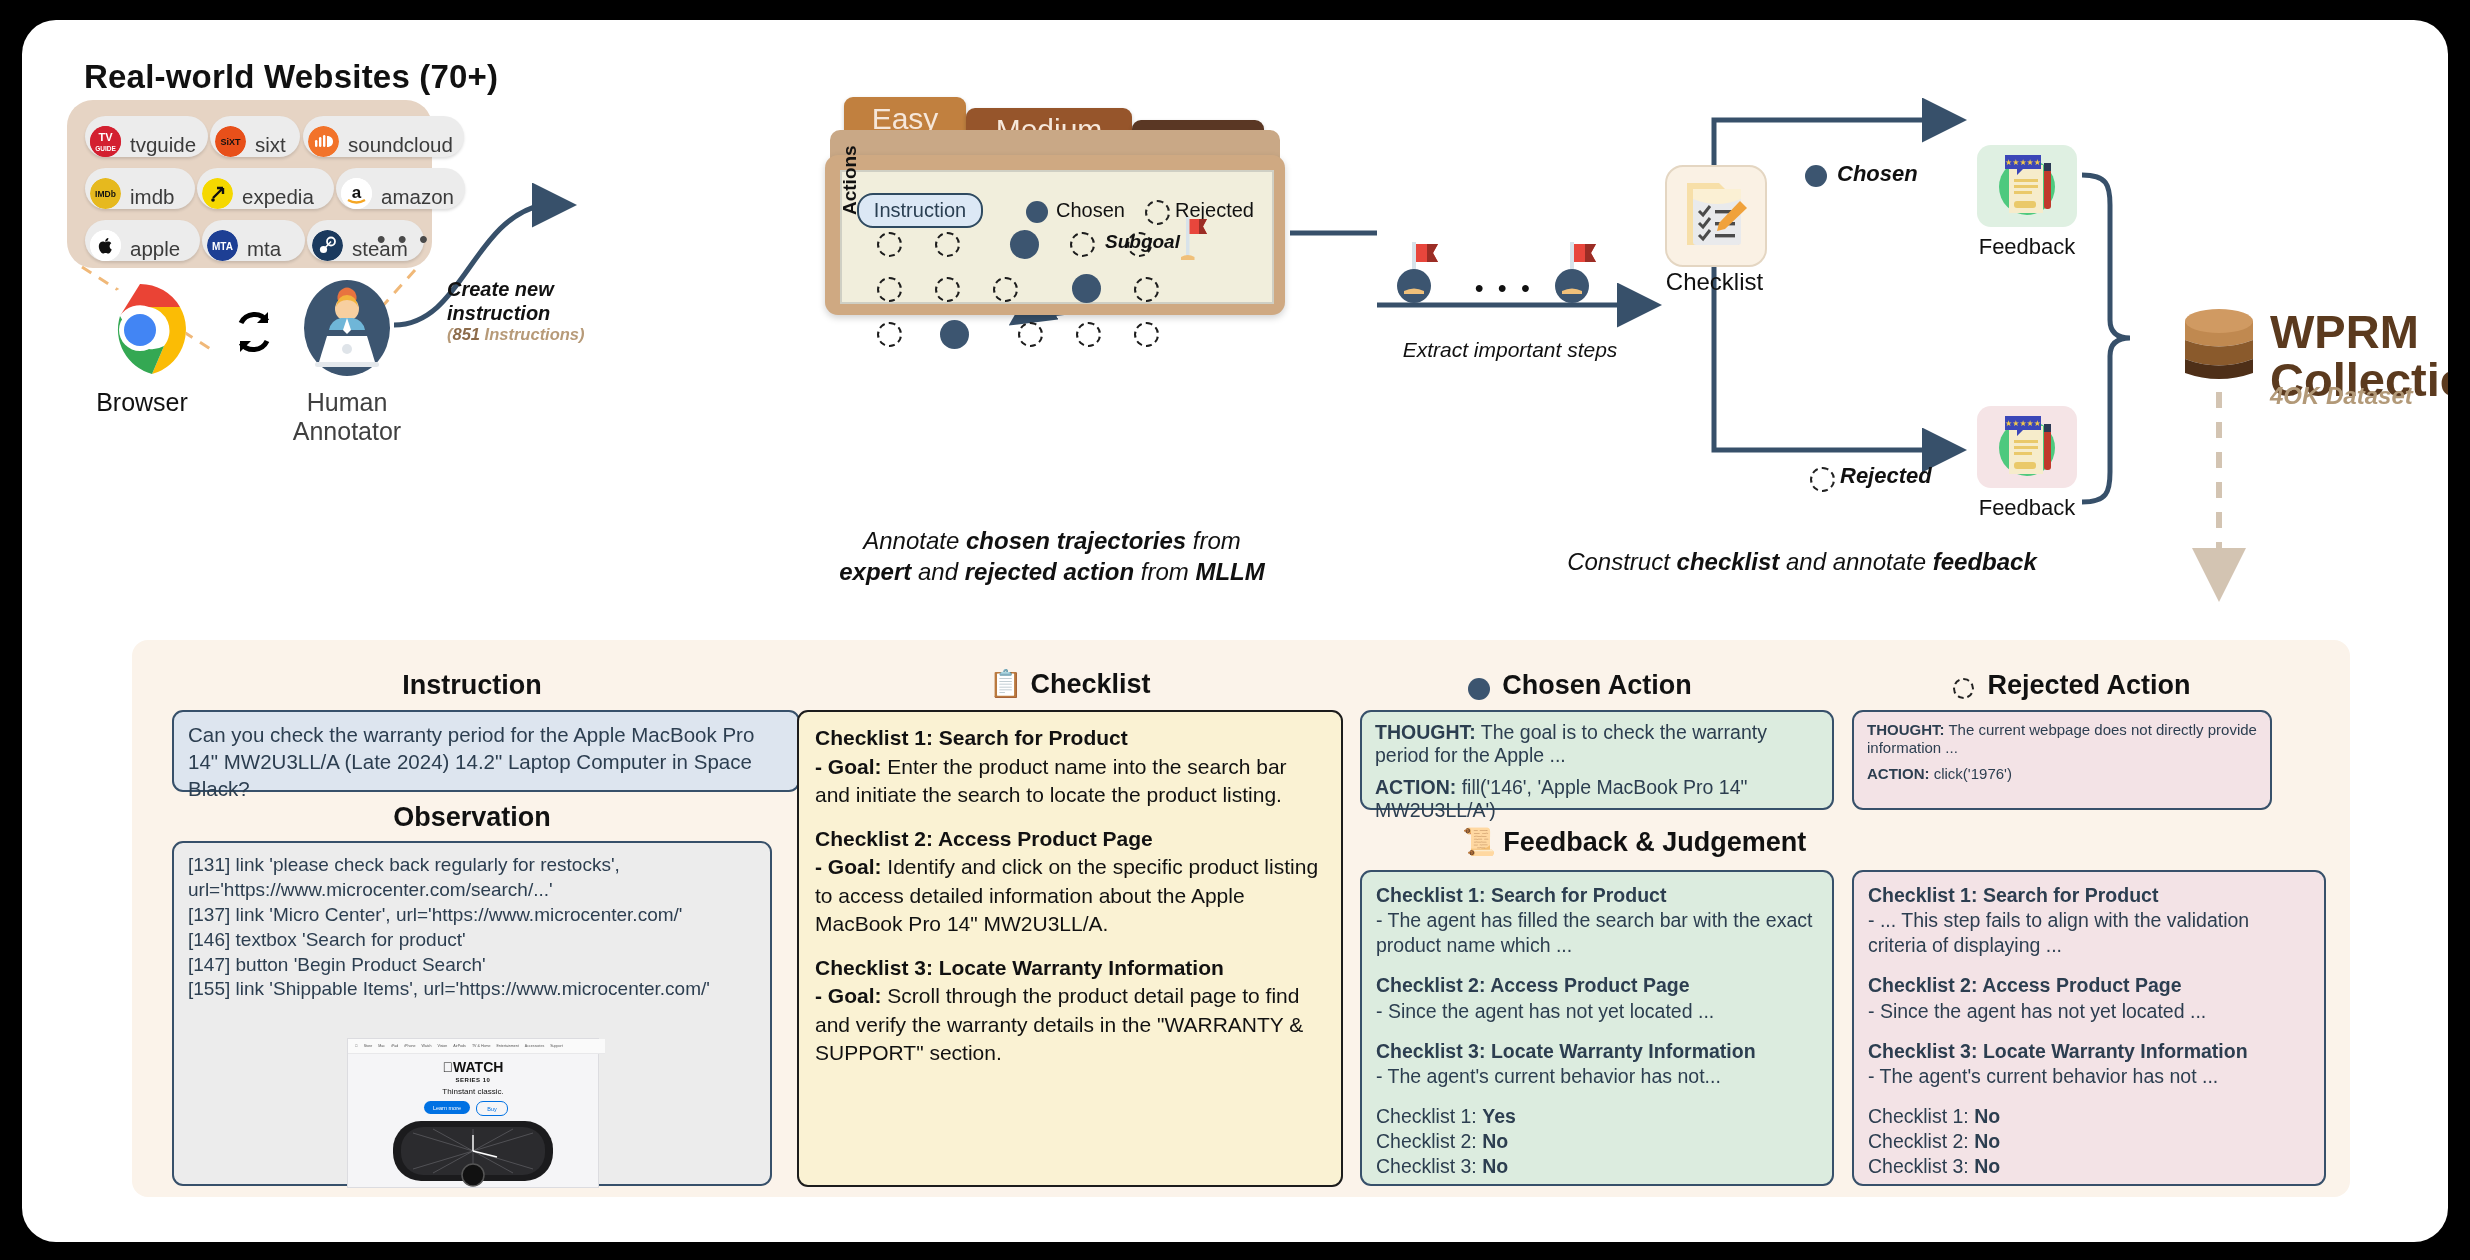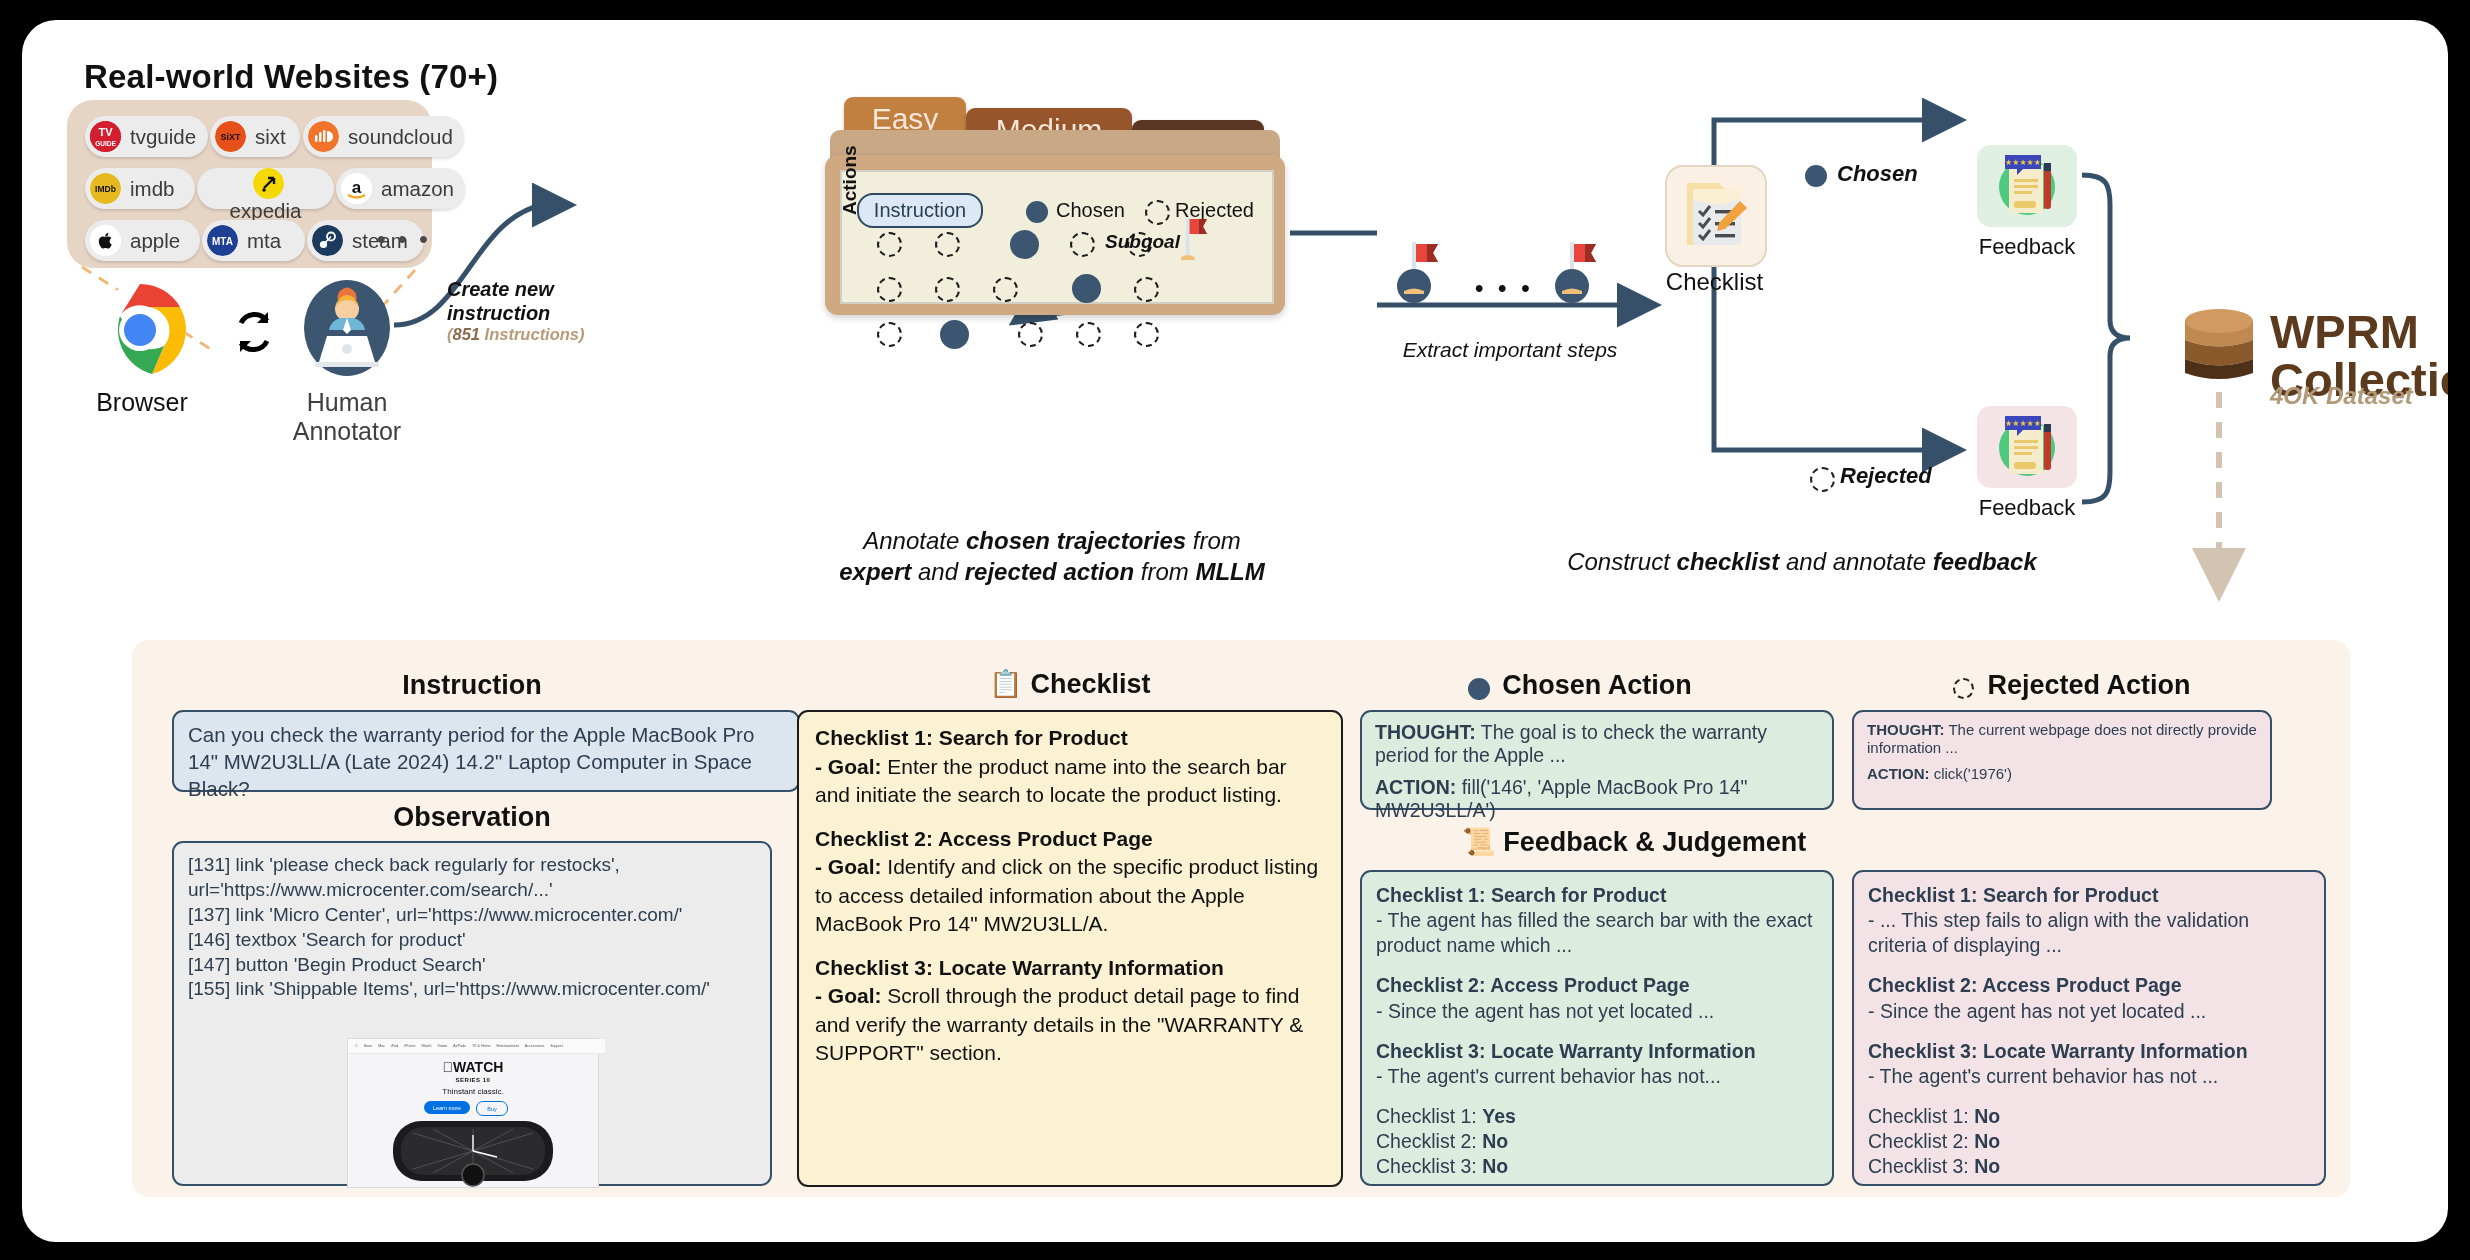--- a/index.html
+++ b/index.html
@@ -5,21 +5,21 @@
   html,body{margin:0;padding:0;background:#000;}
   body{width:2470px;height:1260px;font-family:"Liberation Sans",sans-serif;overflow:hidden;}
   #page{position:absolute;left:22px;top:20px;width:2426px;height:1222px;background:#fff;border-radius:34px;overflow:hidden;}
 
   
   .abs{position:absolute;}
 
   
   #ws-title{left:62px;top:38px;font-size:33px;font-weight:700;color:#111;letter-spacing:.2px;text-align:right;}
   #ws-card{left:45px;top:80px;width:365px;height:168px;background:#e6d4c4;border-radius:26px;}
-  .chip{position:absolute;height:41px;background:#ececec;border-radius:21px;display:flex;align-items:center;
+  .chip{position:absolute;height:41px;background:#ececec;border-radius:21px;display:flex;align-items:flex-end;
         box-shadow:0 2px 3px rgba(0,0,0,.13);padding-left:5px;}
   .chip .lg{width:31px;height:31px;border-radius:50%;flex:0 0 auto;display:flex;align-items:center;justify-content:center;
             font-size:12px;font-weight:700;color:#fff;overflow:hidden;}
   .chip .nm{font-size:20.5px;color:#3b3b3b;margin:0 14px 0 9px;white-space:nowrap;}
   #ws-dots{left:355px;top:205px;font-size:24px;letter-spacing:3px;color:#4a4a4a;font-weight:700;}
 
   
   #browser-ic{left:70px;top:262px;width:96px;height:96px;}
   #browser-lb{left:45px;top:368px;width:150px;text-align:center;font-size:25px;color:#111;}
   #sync-ic{left:205px;top:285px;width:54px;height:54px;}
@@ -170,21 +170,21 @@
 
   <div class="chip" style="left:63px;top:148px;width:105px;">
     <span class="lg">
       <svg width="31" height="31" viewBox="0 0 31 31">
           <circle cx="15.5" cy="15.5" r="15.5" fill="#e6b91e"></circle>
           <text x="15.5" y="19" font-size="8.5" font-weight="bold" fill="#111" text-anchor="middle" font-family="Liberation Sans">IMDb</text>
         </svg>
     </span>
     <span class="nm">imdb</span>
   </div>
-  <div class="chip" style="left:175px;top:148px;width:132px;flex-direction:column;">
+  <div class="chip" style="left:175px;top:148px;width:132px;">
     <span class="lg">
       <svg width="31" height="31" viewBox="0 0 31 31">
           <circle cx="15.5" cy="15.5" r="15.5" fill="#f5d800"></circle>
           <path d="M11 20 L21 10 M21 10 L21 16 M21 10 L15 10" stroke="#111" stroke-width="2.4" fill="none"></path>
           <circle cx="11" cy="22" r="1.8" fill="#111"></circle>
         </svg>
     </span>
     <span class="nm">expedia</span>
   </div>
   <div class="chip" style="left:314px;top:148px;width:124px;">

